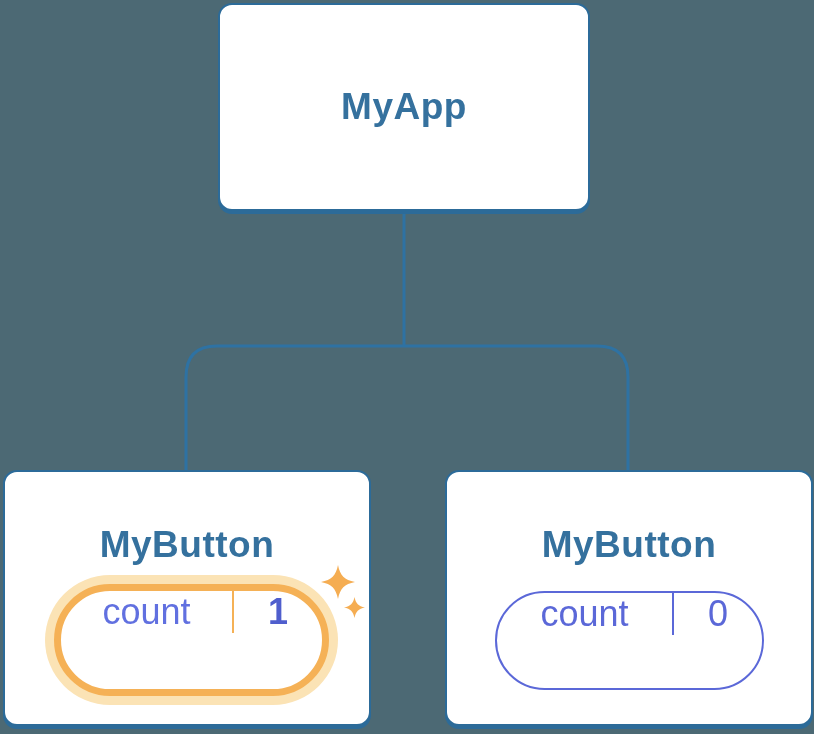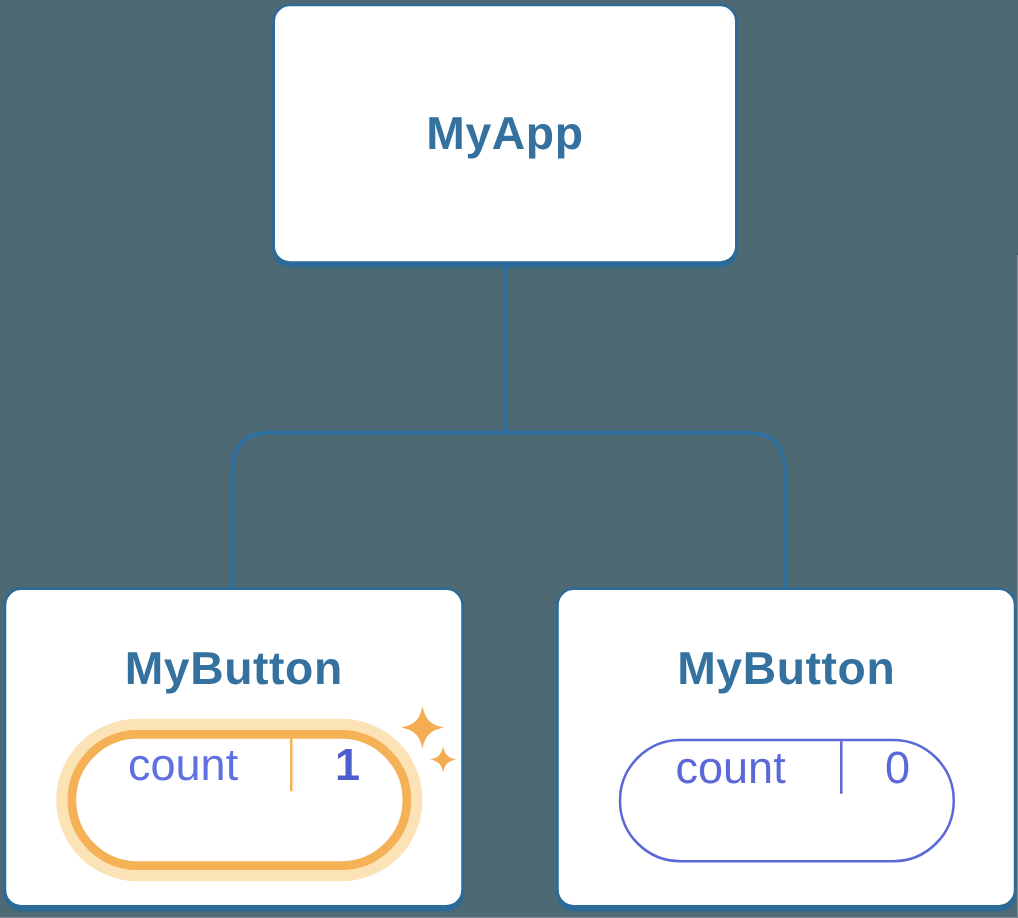--- a/index.html
+++ b/index.html
@@ -49,21 +49,21 @@
   .node-title {
     color: var(--title, #35719E);
     font-size: 37px;
     font-weight: 700;
     letter-spacing: 0.5px;
     text-align: center;
   }
   .card.child-left .node-title,
   .card.child-right .node-title {
     position: absolute;
-    top: 42px;
+    top: 52px;
     left: 0;
     width: 100%;
   }
   .pill {
     position: absolute;
     box-sizing: border-box;
     border-radius: 999px;
     display: flex;
     align-items: flex-start;
     background: var(--card-bg, #FFFFFF);

